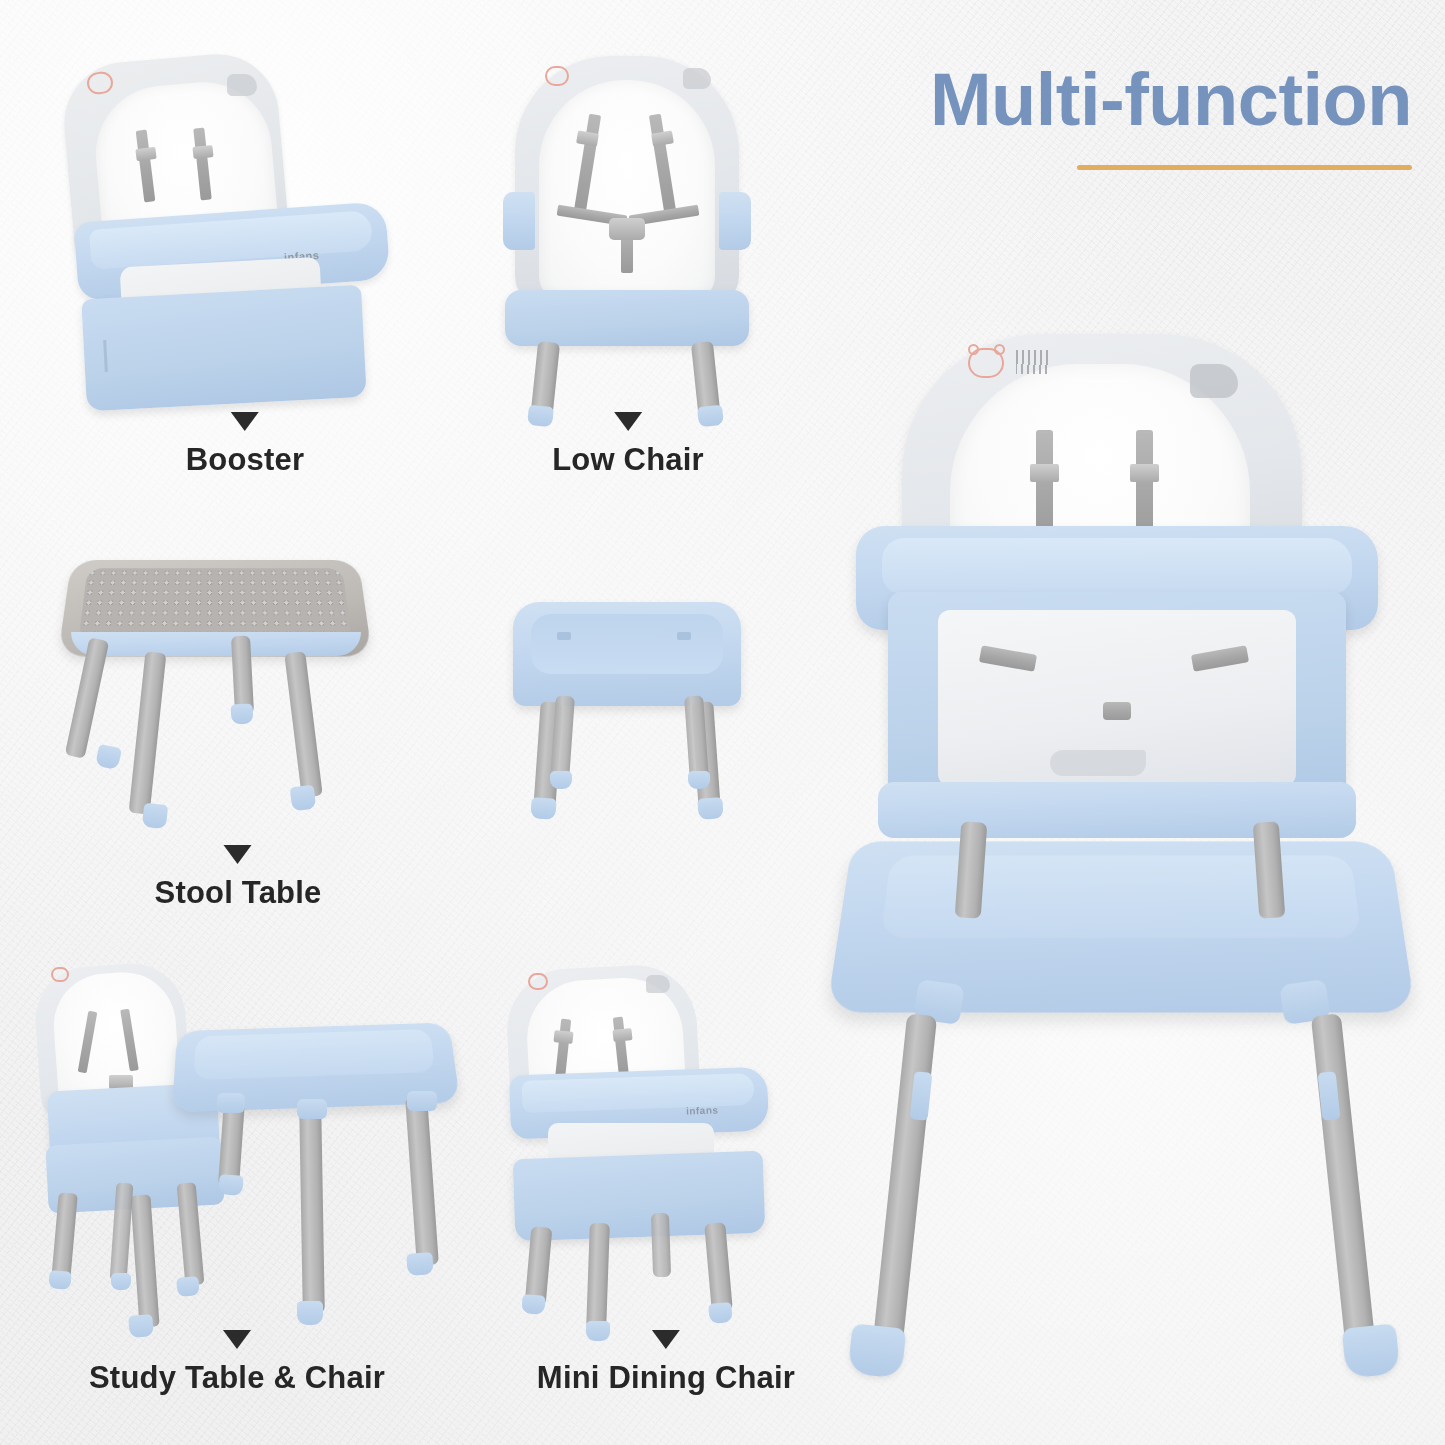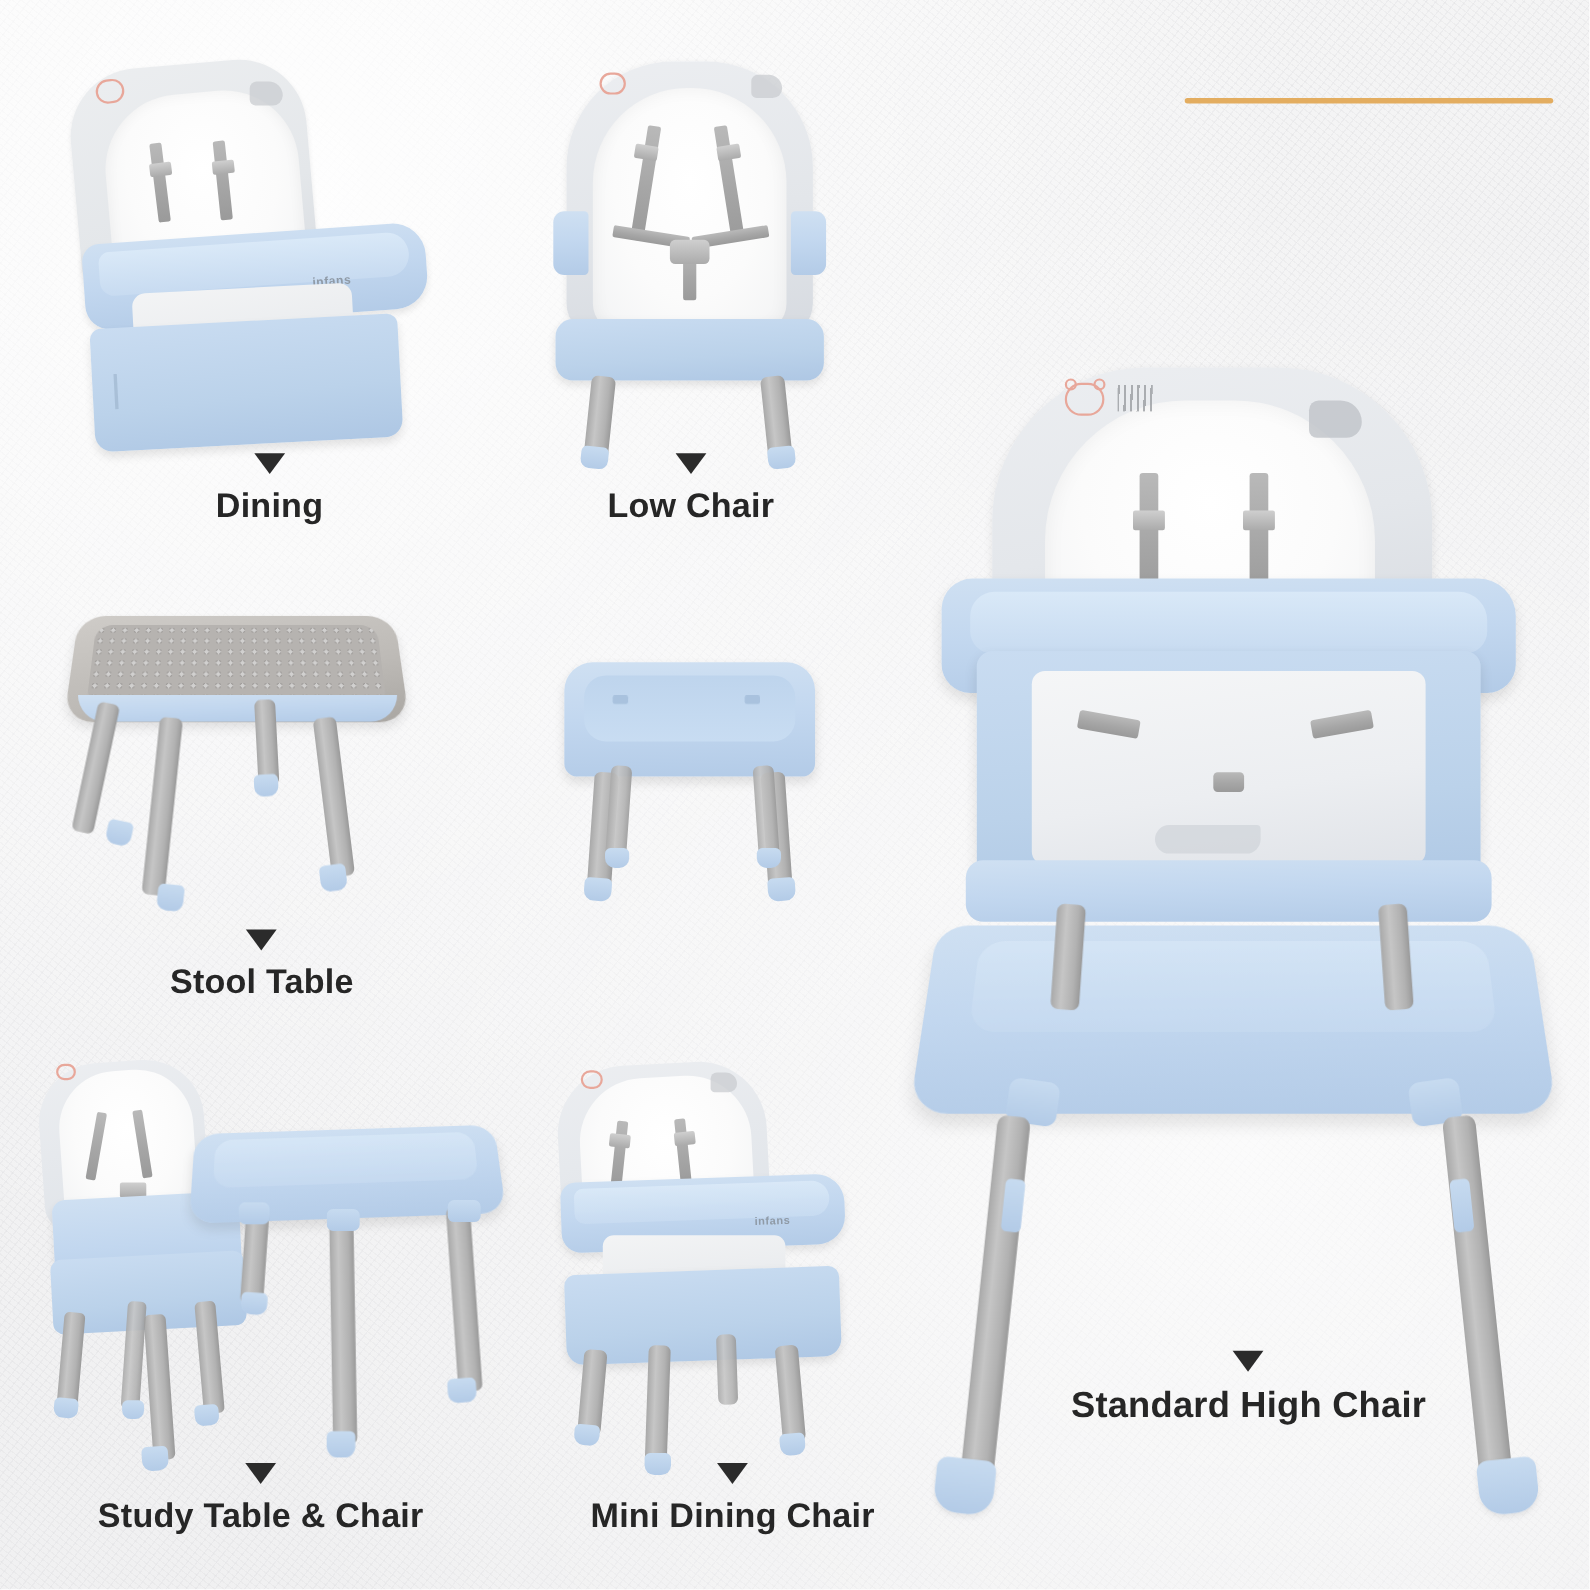--- a/index.html
+++ b/index.html
@@ -105,20 +105,21 @@
     background-size: 11px 11px, 11px 11px;
     background-position: 0 0, 0 0;
   }
 </style>
 </head>
 <body>
 
 <div id="poster">
 
   <div id="headline">
+    <div class="line">Multi-function</div>
     <div class="rule"></div>
   </div>
 
   <div class="prod" style="left:62px; top:52px; width:345px; height:350px;">
 
     <div style="position:absolute;left:6px;top:6px;width:215px;height:215px;border-radius:62px 62px 40px 40px;transform:rotate(-5deg);background:linear-gradient(165deg,#eceef0 0%,#e4e7ea 60%,#d7dbe0 100%);box-shadow:0 2px 5px rgba(0,0,0,.07);"></div>
     <div class="seatpad" style="position:absolute;left:36px;top:32px;width:176px;height:185px;border-radius:68px 68px 34px 34px;transform:rotate(-5deg);box-shadow:inset 0 0 14px rgba(0,0,0,.05);"></div>
 
     <div class="bearface" style="left:25px;top:20px;width:26px;height:22px;border:2px solid #e8a79a;border-radius:12px;transform:rotate(-8deg);"></div>
     <div class="doodle" style="left:165px;top:22px;width:30px;height:22px;border-radius:7px 14px 10px 6px;background:#c9ccd0;opacity:.75;"></div>
@@ -134,21 +135,21 @@
 
     <div style="position:absolute;left:60px;top:210px;width:200px;height:96px;border-radius:12px;transform:rotate(-3deg);background:linear-gradient(172deg,#f3f4f5,#e2e5e9);"></div>
     <div class="strap" style="position:absolute;left:135px;top:252px;width:26px;height:11px;border-radius:3px;transform:rotate(-3deg);"></div>
 
     <div class="blue2" style="position:absolute;left:22px;top:240px;width:280px;height:112px;border-radius:10px 10px 16px 16px;transform:rotate(-3deg);box-shadow:0 5px 9px rgba(0,0,0,.1);"></div>
     <div style="position:absolute;left:42px;top:288px;width:3px;height:32px;background:#9fb6cf;opacity:.7;transform:rotate(-3deg);"></div>
   </div>
 
   <div class="caption" style="left:245px; top:412px;">
     <span class="tri"></span>
-    <span>Dining</span>
+    <span>Booster</span>
   </div>
 
   <div class="prod" style="left:487px; top:52px; width:280px; height:365px;">
     <div style="position:absolute;left:28px;top:4px;width:224px;height:250px;border-radius:96px 96px 30px 30px;background:linear-gradient(172deg,#eceef1 0%,#e3e6ea 55%,#d6dae0 100%);box-shadow:0 2px 6px rgba(0,0,0,.07);"></div>
     <div class="seatpad" style="position:absolute;left:52px;top:28px;width:176px;height:222px;border-radius:86px 86px 26px 26px;box-shadow:inset 0 0 16px rgba(0,0,0,.05);"></div>
     <div class="bearface" style="left:58px;top:14px;width:24px;height:20px;border:2px solid #e8a79a;border-radius:11px;"></div>
     <div class="doodle" style="left:196px;top:16px;width:28px;height:21px;border-radius:6px 13px 9px 5px;background:#c9ccd0;opacity:.75;"></div>
 
     <div class="strap" style="position:absolute;left:94px;top:62px;width:12px;height:105px;transform:rotate(9deg);border-radius:2px;"></div>
     <div class="strap" style="position:absolute;left:170px;top:62px;width:12px;height:105px;transform:rotate(-9deg);border-radius:2px;"></div>
@@ -320,18 +321,14 @@
     <div class="bluefoot" style="position:absolute;left:76px;top:652px;width:46px;height:40px;border-radius:10px;transform:rotate(8deg);"></div>
     <div class="bluefoot" style="position:absolute;left:442px;top:652px;width:46px;height:40px;border-radius:10px;transform:rotate(-8deg);"></div>
     <div class="greyleg" style="position:absolute;left:50px;top:684px;width:30px;height:330px;border-radius:9px;transform:rotate(6deg);"></div>
     <div class="greyleg" style="position:absolute;left:488px;top:684px;width:30px;height:330px;border-radius:9px;transform:rotate(-6deg);"></div>
     <div class="bluefoot" style="position:absolute;left:72px;top:742px;width:18px;height:48px;border-radius:5px;transform:rotate(6deg);"></div>
     <div class="bluefoot" style="position:absolute;left:480px;top:742px;width:18px;height:48px;border-radius:5px;transform:rotate(-6deg);"></div>
     <div class="bluefoot" style="position:absolute;left:10px;top:996px;width:54px;height:50px;border-radius:10px 10px 22px 22px;transform:rotate(6deg);box-shadow:0 3px 6px rgba(0,0,0,.08);"></div>
     <div class="bluefoot" style="position:absolute;left:504px;top:996px;width:54px;height:50px;border-radius:10px 10px 22px 22px;transform:rotate(-6deg);box-shadow:0 3px 6px rgba(0,0,0,.08);"></div>
   </div>
 
-  <div class="caption big" style="left:1135px; top:1228px;">
-    <span class="tri"></span>
-    <span>Standard High Chair</span>
-  </div>
 
 </div>
 
 </body></html>

